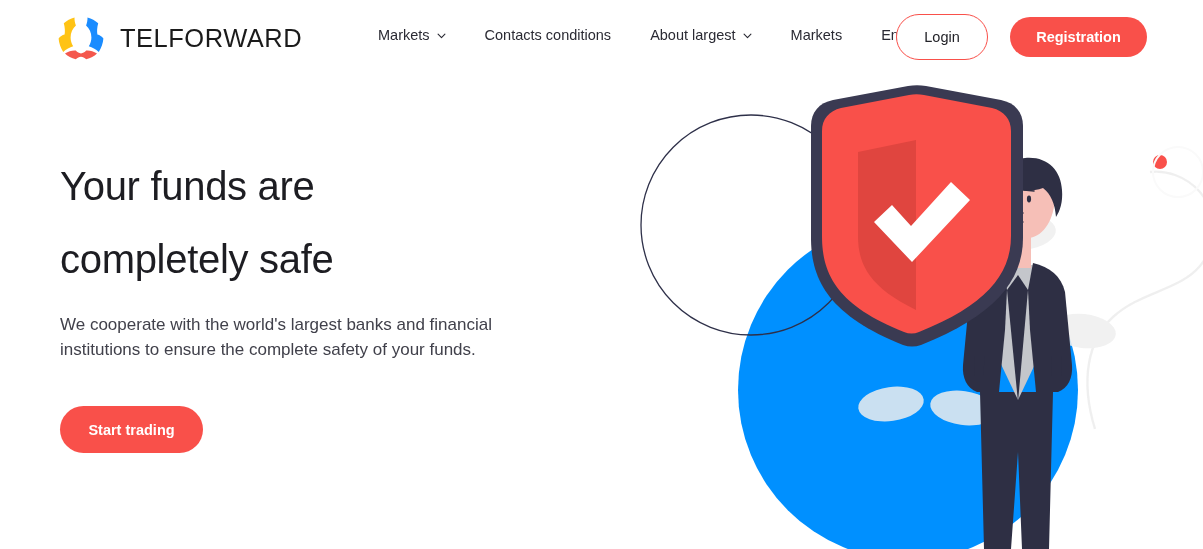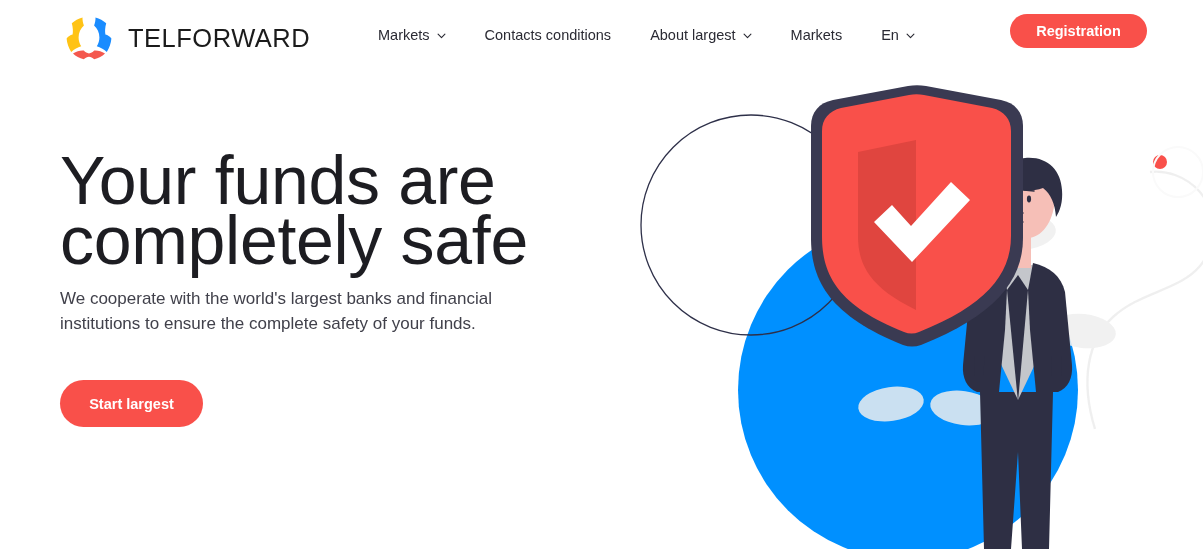--- a/index.html
+++ b/index.html
@@ -23,21 +23,21 @@
   .header {
     position: absolute;
     top: 0; left: 0;
     width: 1203px;
     height: 76px;
     display: flex;
     align-items: center;
   }
   .brand {
     position: absolute;
-    left: 64px;
+    left: 56px;
     top: 12px;
     display: flex;
     align-items: center;
     gap: 14px;
     height: 52px;
   }
   .brand-mark { width: 50px; height: 50px; display: block; }
   .brand-name {
     font-size: 25.5px;
     letter-spacing: 0.5px;
@@ -85,42 +85,42 @@
     border: 1.6px solid #F9504A;
     border-radius: 26px;
     background: #ffffff;
     color: #232329;
     font-size: 14.5px;
     font-family: "Liberation Sans", sans-serif;
     cursor: pointer;
     display: flex; align-items: center; justify-content: center;
   }
   .btn-register {
-    width: 137px; height: 34px;
+    width: 137px; height: 40px;
     border: none;
     border-radius: 26px;
     background: #F9504A;
     color: #ffffff;
     font-size: 14.5px;
     font-weight: bold;
     font-family: "Liberation Sans", sans-serif;
     cursor: pointer;
     display: flex; align-items: center; justify-content: center;
   }
 
   
   .hero-text {
     position: absolute;
     left: 60px;
     top: 150px;
     width: 560px;
   }
   .hero-title {
-    font-size: 68px;
-    line-height: 60px;
+    font-size: 40px;
+    line-height: 73px;
     font-weight: 400;
     color: #1d1d22;
     letter-spacing: -0.3px;
     white-space: pre-line;
   }
   .hero-sub {
     margin-top: 16px;
     font-size: 17px;
     line-height: 25px;
     color: #41414b;
@@ -199,30 +199,31 @@
       </div>
       <div class="nav-item">
         <span>En</span>
         <svg class="chev" viewBox="0 0 10 7">
           <path d="M1 1.3 L5 5.4 L9 1.3" fill="none" stroke="#2a2a33" stroke-width="1.3" stroke-linecap="round" stroke-linejoin="round"></path>
         </svg>
       </div>
     </nav>
 
     <div class="auth">
+      <button class="btn-login">Login</button>
       <button class="btn-register">Registration</button>
     </div>
   </div>
 
   <div class="hero-text">
     <h1 class="hero-title">Your funds are
 completely safe</h1>
     <p class="hero-sub">We cooperate with the world's largest banks and financial
 institutions to ensure the complete safety of your funds.</p>
-    <button class="btn-start">Start largest</button>
+    <button class="btn-start">Start trading</button>
   </div>
 
   <svg class="illustration" viewBox="0 0 570 549">
 
     <circle cx="275" cy="390" r="170" fill="#0090FF"></circle>
 
     <circle cx="118" cy="225" r="110" fill="none" stroke="#2E3049" stroke-width="1.3"></circle>
 
     <g opacity="0.85">
       <path d="M167 549 C152 500 160 460 185 437 C212 412 252 410 272 386

